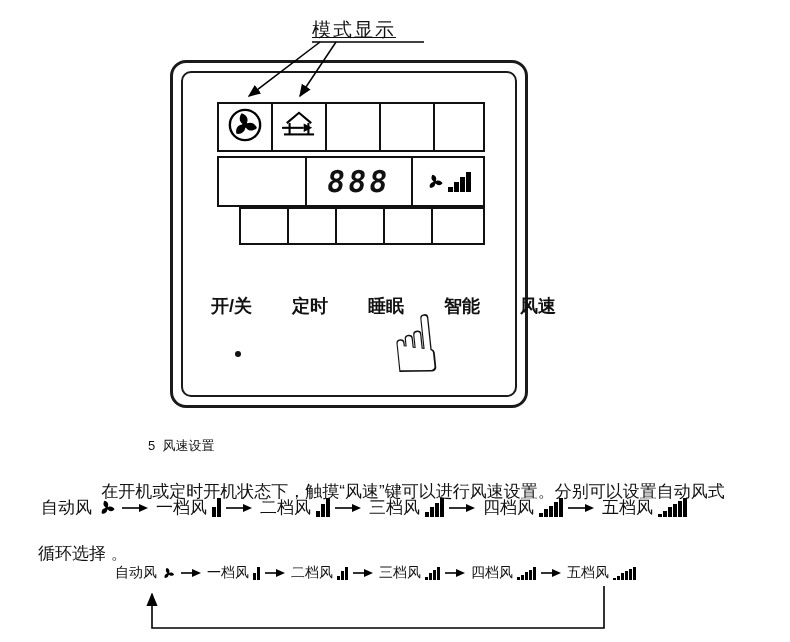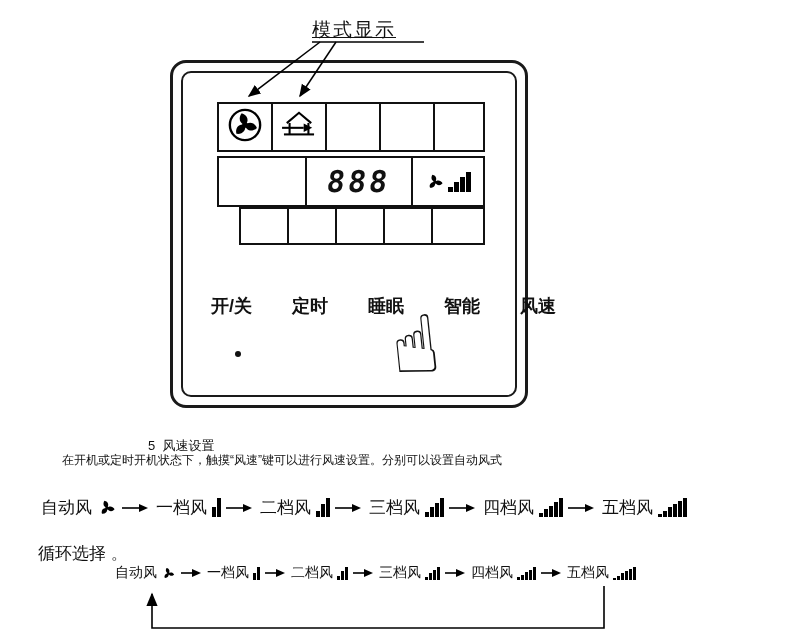--- a/index.html
+++ b/index.html
@@ -28,21 +28,21 @@
   .seven-seg{font-family:"DejaVu Sans Mono",monospace;font-weight:700;font-size:30px;
     letter-spacing:3px;transform:skewX(-8deg);line-height:1;}
   .fan-indicator{display:flex;align-items:flex-end;gap:3px;}
   .btn-row{position:absolute;left:211px;top:294px;width:280px;display:flex;
     justify-content:space-between;font-size:18px;font-weight:bold;gap:40px;}
   .btn-row span{white-space:nowrap;}
   .led{position:absolute;left:235px;top:351px;width:6px;height:6px;border-radius:50%;background:#111;}
   .hand{position:absolute;left:391px;top:306px;font-size:80px;line-height:1;
     transform:rotate(-6deg);font-family:"DejaVu Sans",sans-serif;color:#111;}
   .heading{position:absolute;left:127px;top:437px;font-size:13px;font-weight:normal;white-space:pre;margin-left:21px;}
-  .para{position:absolute;left:38px;top:452px;width:716px;font-size:12px;line-height:1.45;text-indent:2em;}
+  .para{position:absolute;left:38px;top:480px;width:716px;font-size:17px;line-height:1.45;text-indent:2em;text-align:center;}
   .cycle-text{position:absolute;left:38px;top:530px;font-size:17px;margin-top:12px;}
   .seq{display:flex;align-items:center;white-space:nowrap;text-align:right;}
   .seq-main{position:absolute;left:36px;top:496px;font-size:17px;}
   .seq-small{position:absolute;left:112px;top:564px;font-size:14px;}
   .seq-label{margin:0 3px 0 5px;}
   .seq-small .seq-label{margin:0 2px 0 3px;}
   .seq-arrow{display:inline-flex;align-items:center;margin:0 3px;}
   .seq-icon{display:inline-flex;align-items:flex-end;margin:0 2px;}
   .loop-svg{position:absolute;left:0;top:584px;}
 </style>

